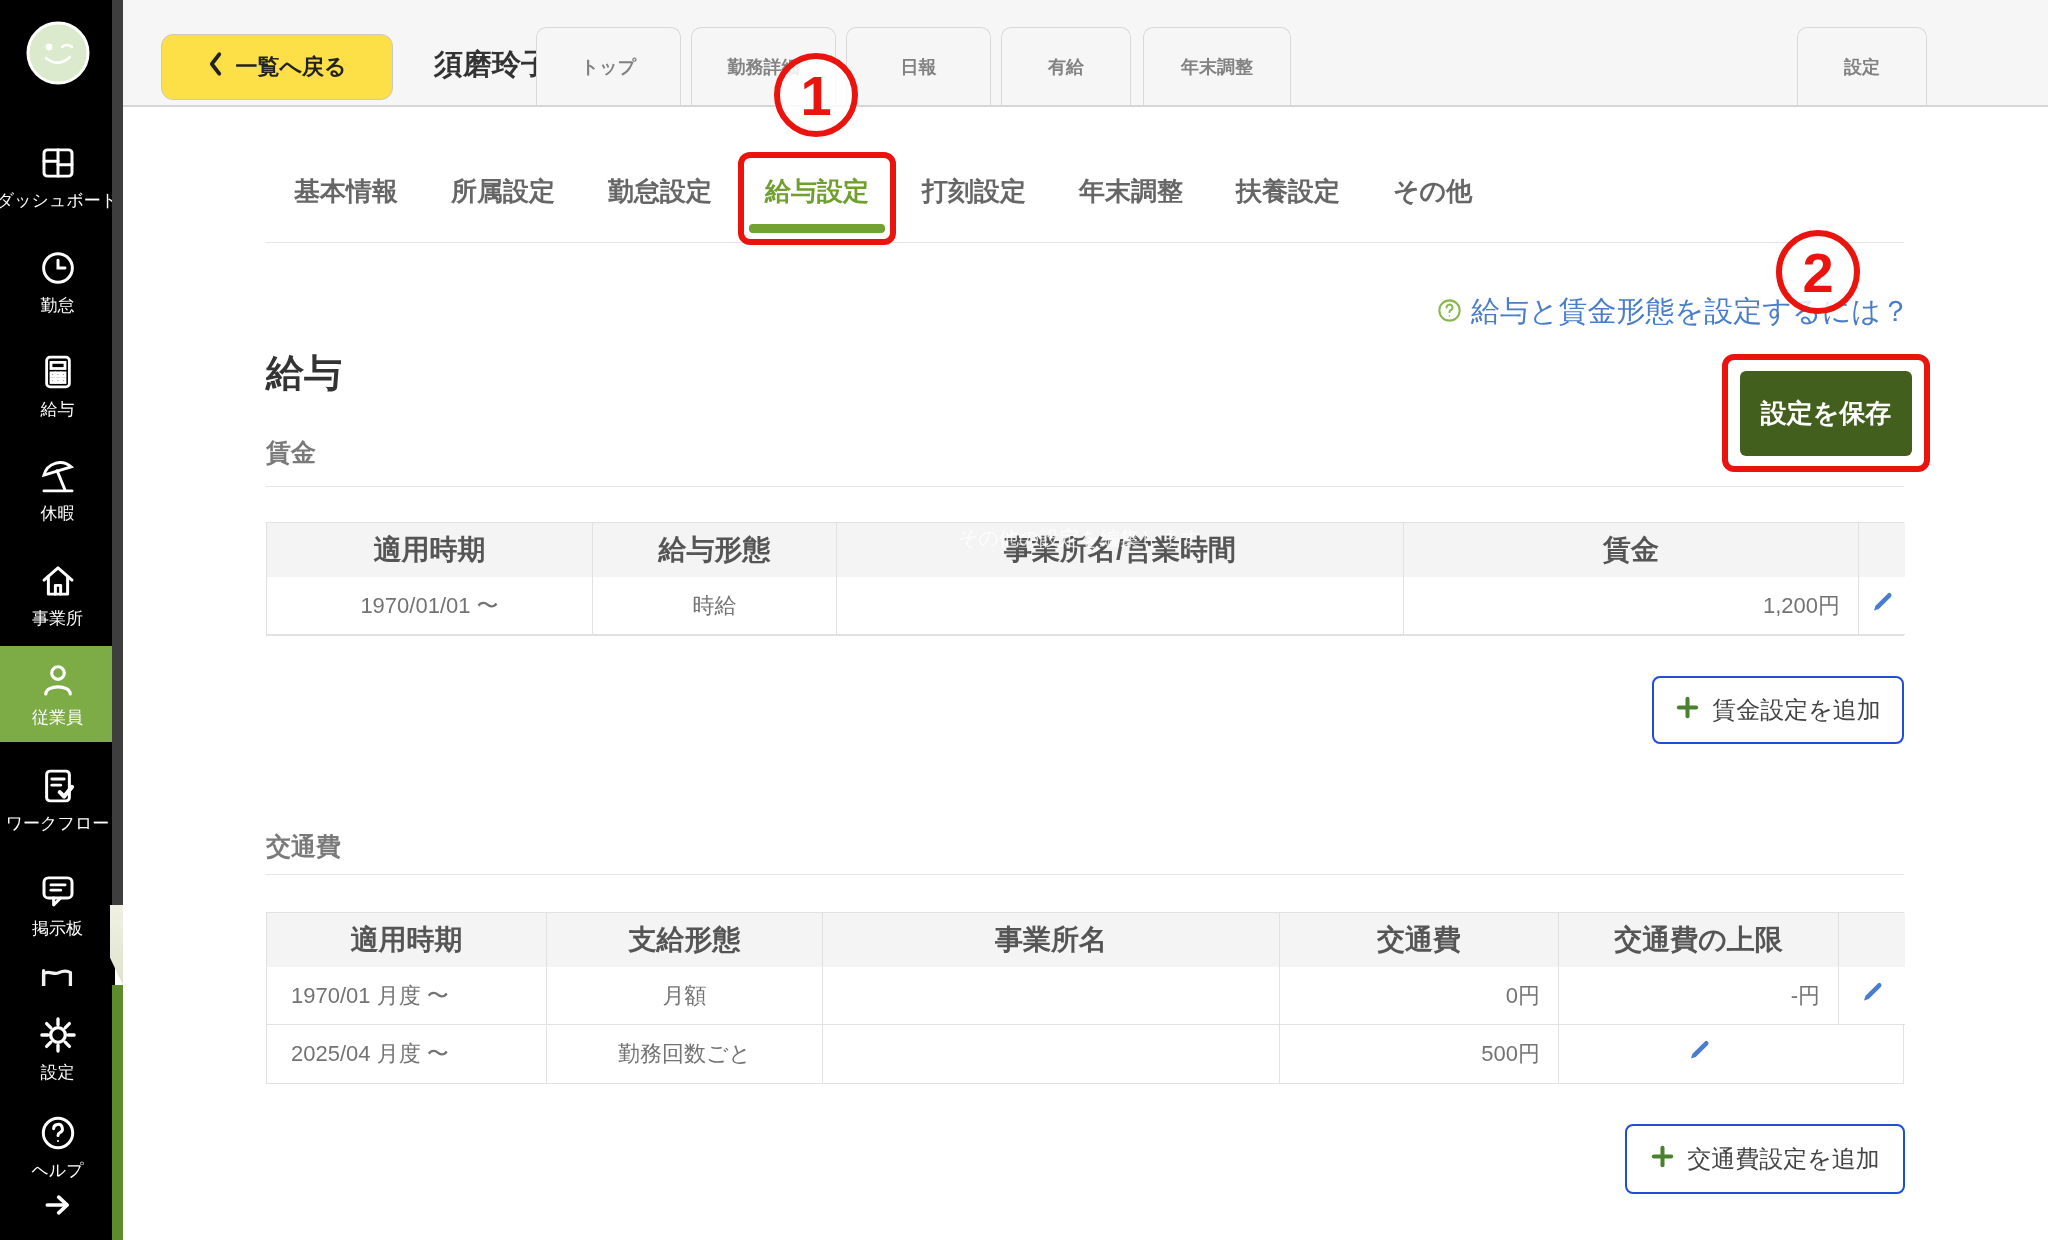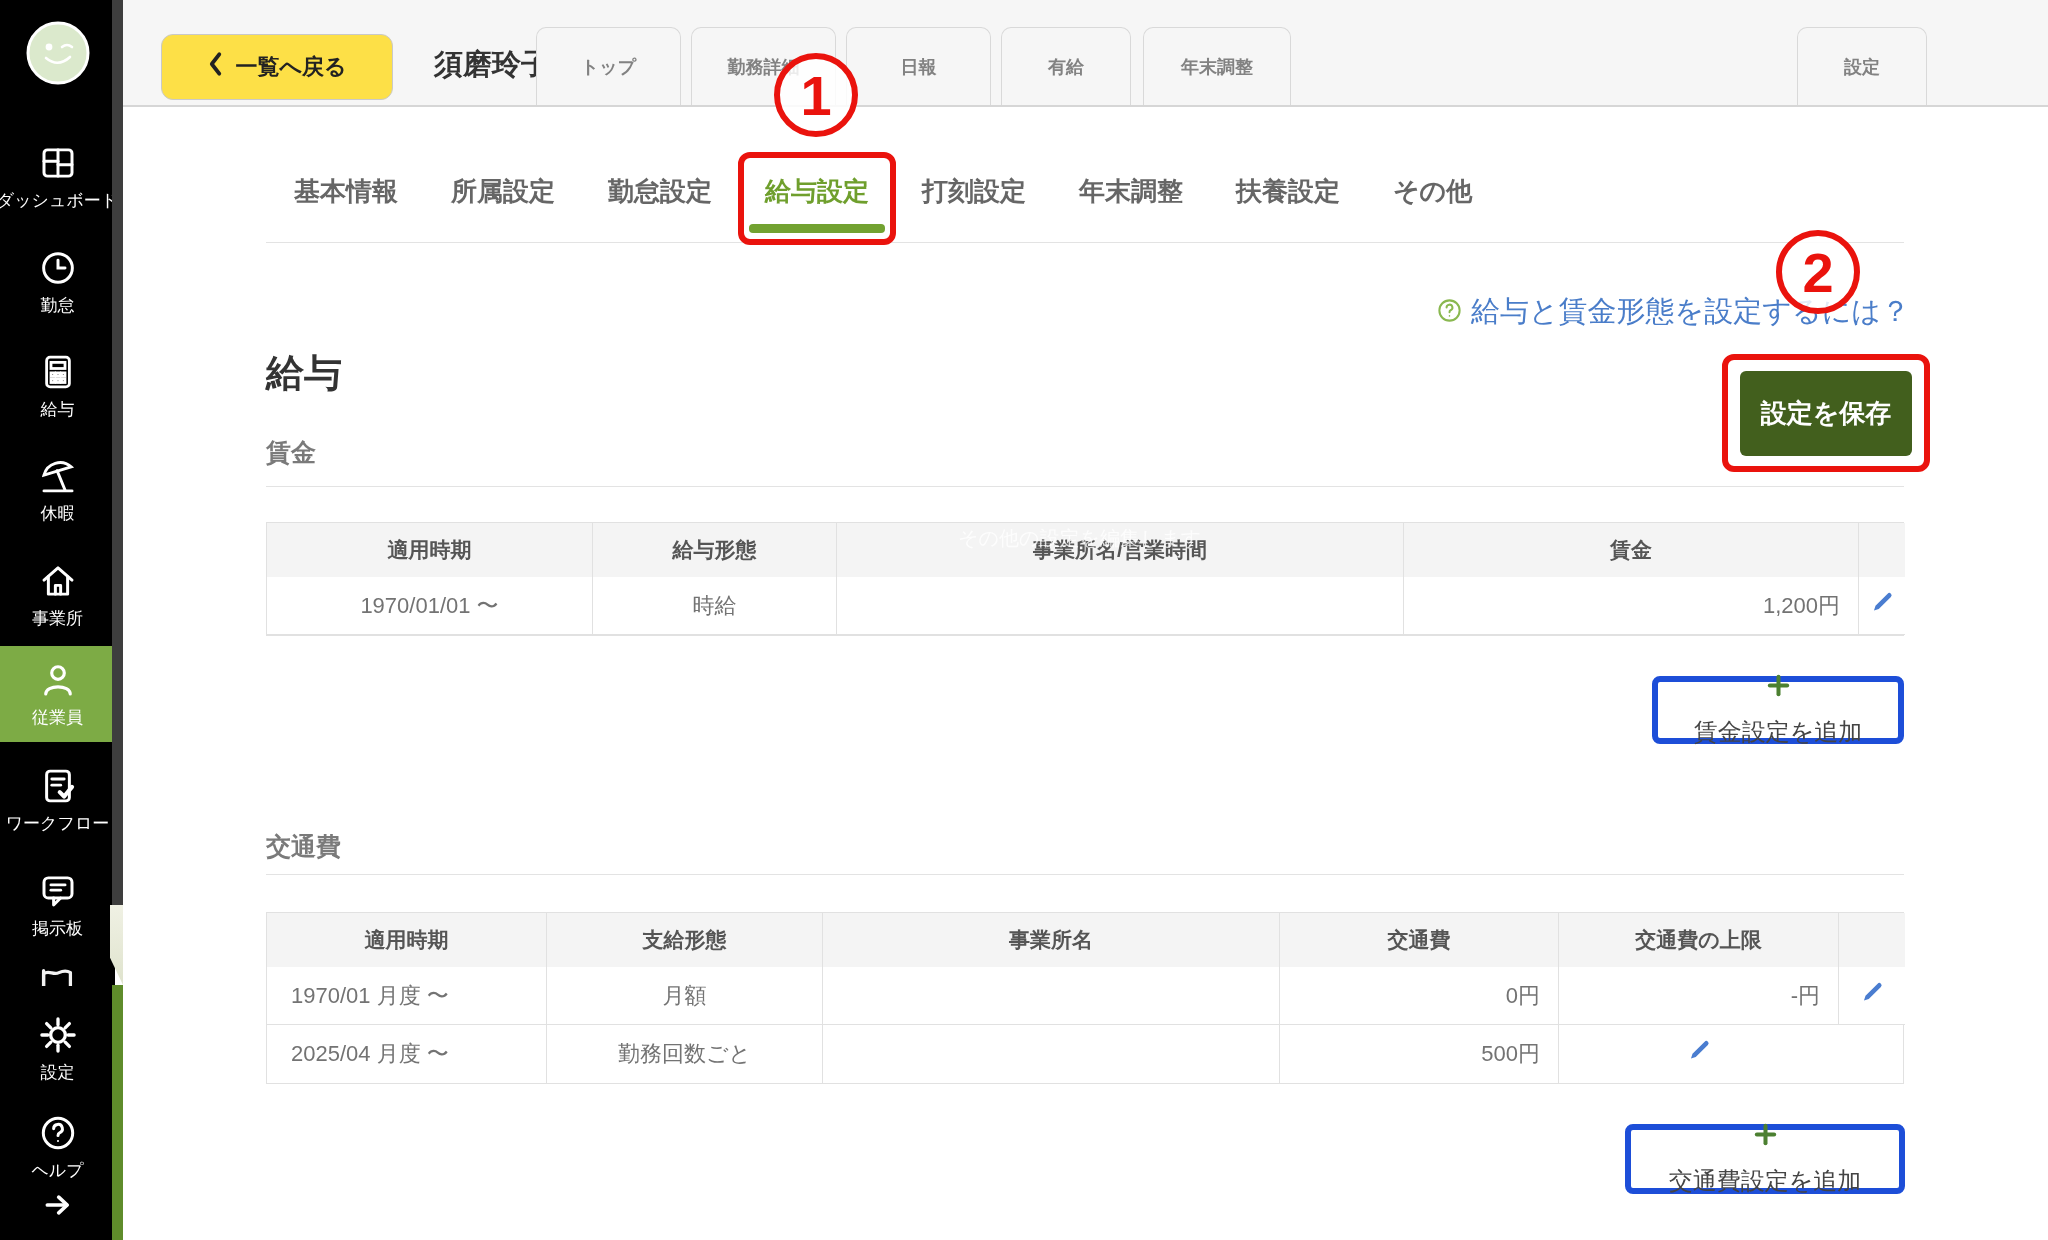--- a/index.html
+++ b/index.html
@@ -53,26 +53,26 @@
 
   .sec-label { position:absolute; left:143px; font-size:25px; font-weight:bold; color:#7a7a7a; }
 
   
   .tbl { position:absolute; left:143px; width:1638px; display:grid; border:1px solid #e1e1e1; background:#fff; }
   .tbl1 { top:522px; grid-template-columns:326px 244px 567px 455px 46px; grid-auto-rows:54px 58px; }
   .tbl2 { top:912px; grid-template-columns:280px 276px 457px 279px 280px 66px; grid-auto-rows:54px 58px 58px; }
   .cell { display:flex; align-items:center; justify-content:center; border-right:1px solid #e1e1e1; font-size:22px; color:#737373; background:#fff; }
   .cell.lastcol { border-right:none; }
   .cell.bb { border-bottom:1px solid #e1e1e1; }
-  .cell.th { background:#f4f4f4; font-weight:bold; font-size:21px; color:#555; }
+  .cell.th { background:#f4f4f4; font-weight:bold; font-size:28px; color:#555; }
   .cell.right { justify-content:flex-end; padding-right:18px; }
   .cell.left { justify-content:flex-start; padding-left:24px; }
   .ghost-tip { position:absolute; left:835px; top:525px; font-size:20px; color:rgba(255,255,255,.8); z-index:4; white-space:nowrap; }
 
-  .add-btn { position:absolute; background:#fff; border:6px solid #1d4ed8; border-radius:8px; display:flex; align-items:center; justify-content:center; gap:12px; font-size:24px; color:#444; cursor:pointer;flex-direction:column; }
+  .add-btn { position:absolute; background:#fff; border:2px solid #1d4ed8; border-radius:8px; display:flex; align-items:center; justify-content:center; gap:12px; font-size:24px; color:#444; cursor:pointer; }
   .add-wage { left:1529px; top:676px; width:252px; height:68px; }
   .add-commute { left:1502px; top:1124px; width:280px; height:70px; }
 
   .pencil-cell { cursor:pointer; }
 </style>
 </head>
 <body>
 
 <div class="stage">
 

